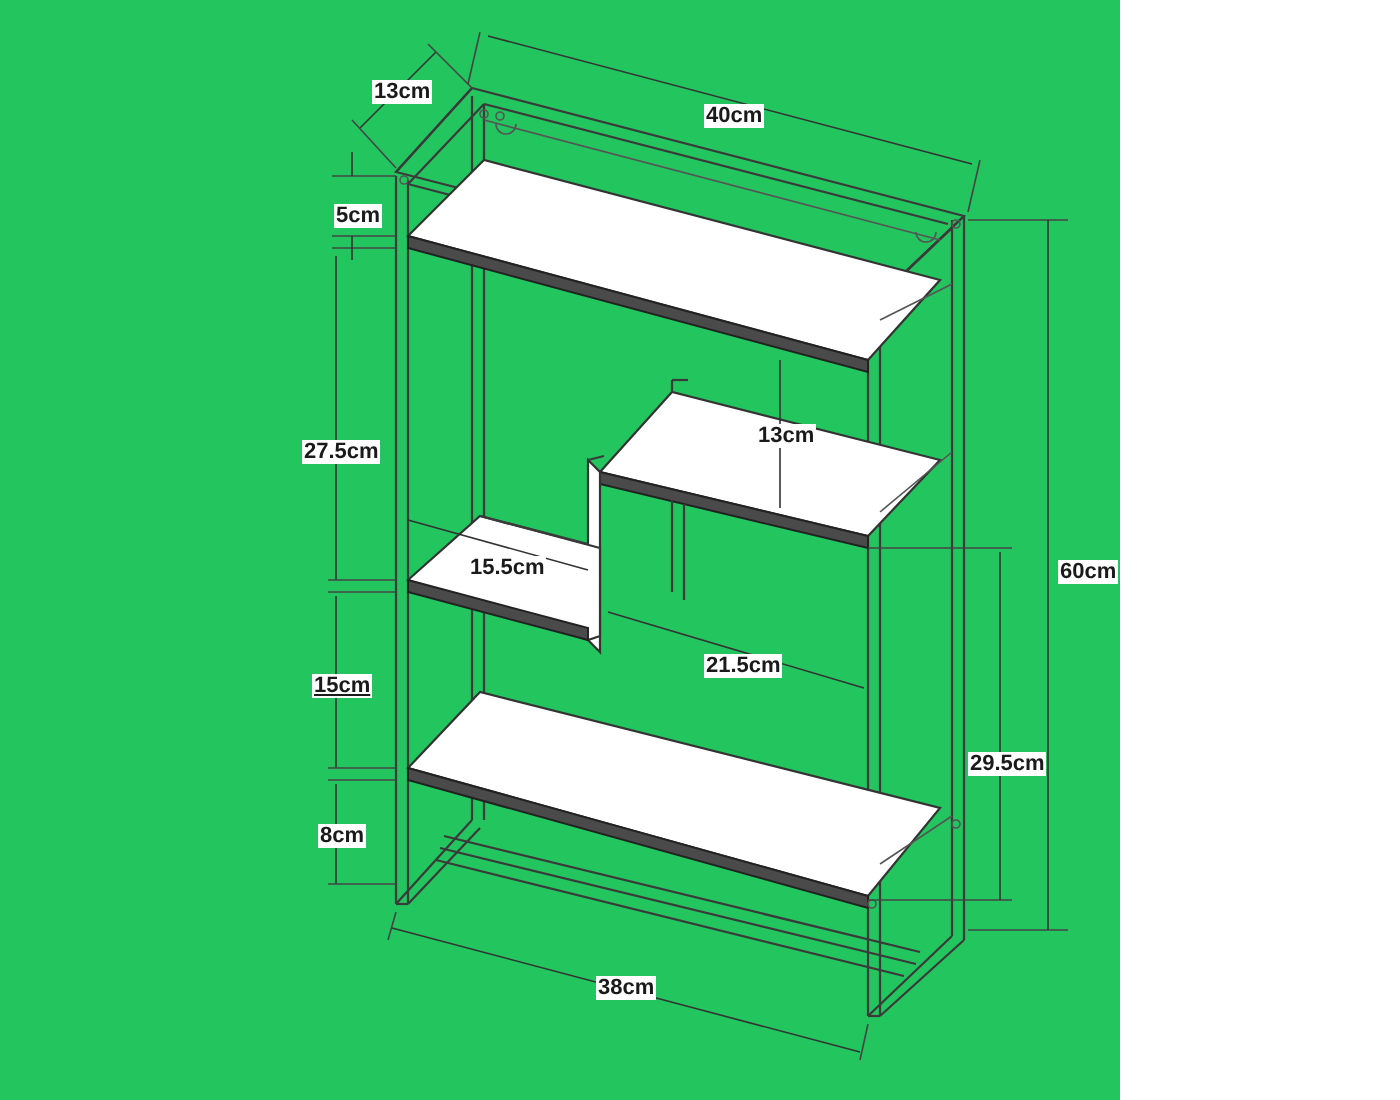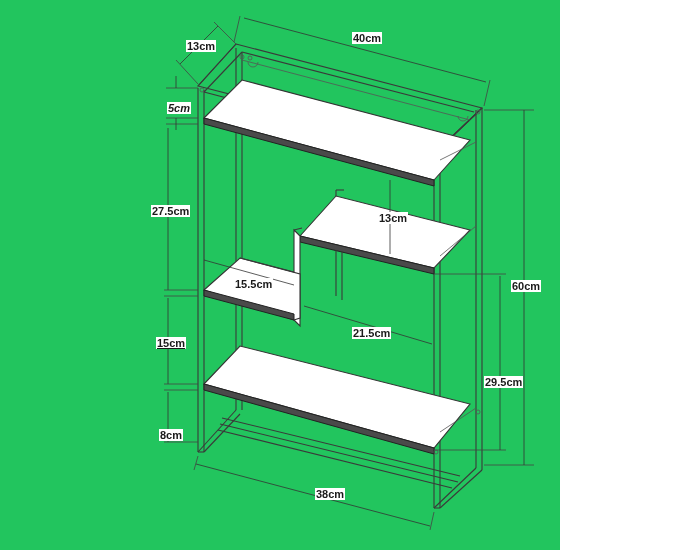--- a/index.html
+++ b/index.html
@@ -159,24 +159,24 @@
     </g>
 
     <g>
       <line class="dim" x1="196" y1="464" x2="430" y2="526"></line>
       <line class="ext" x1="198" y1="456" x2="194" y2="470"></line>
       <line class="ext" x1="434" y1="512" x2="430" y2="530"></line>
     </g>
   </svg>
 
   <span class="lbl" style="left:186px;top:40px;">13cm</span>
-  <span class="lbl" style="left:352px;top:32px;">40cm</span>
-  <span class="lbl" style="left:167px;top:102px;font-style:italic;">5cm</span>
-  <span class="lbl" style="left:151px;top:205px;">27.5cm</span>
+  <span class="lbl" style="left:352px;top:52px;">40cm</span>
+  <span class="lbl" style="left:167px;top:102px;">5cm</span>
+  <span class="lbl" style="left:151px;top:220px;">27.5cm</span>
   <span class="lbl" style="left:378px;top:212px;">13cm</span>
   <span class="lbl" style="left:234px;top:278px;">15.5cm</span>
-  <span class="lbl" style="left:511px;top:280px;">60cm</span>
+  <span class="lbl" style="left:529px;top:280px;">60cm</span>
   <span class="lbl" style="left:352px;top:327px;">21.5cm</span>
   <span class="lbl" style="left:156px;top:337px;text-decoration:underline;">15cm</span>
   <span class="lbl" style="left:484px;top:376px;">29.5cm</span>
-  <span class="lbl" style="left:159px;top:412px;margin-top:17px;">8cm</span>
-  <span class="lbl" style="left:315px;top:488px;">38cm</span>
+  <span class="lbl" style="left:159px;top:412px;">8cm</span>
+  <span class="lbl" style="left:298px;top:488px;">38cm</span>
 </div>
 
 </body></html>

